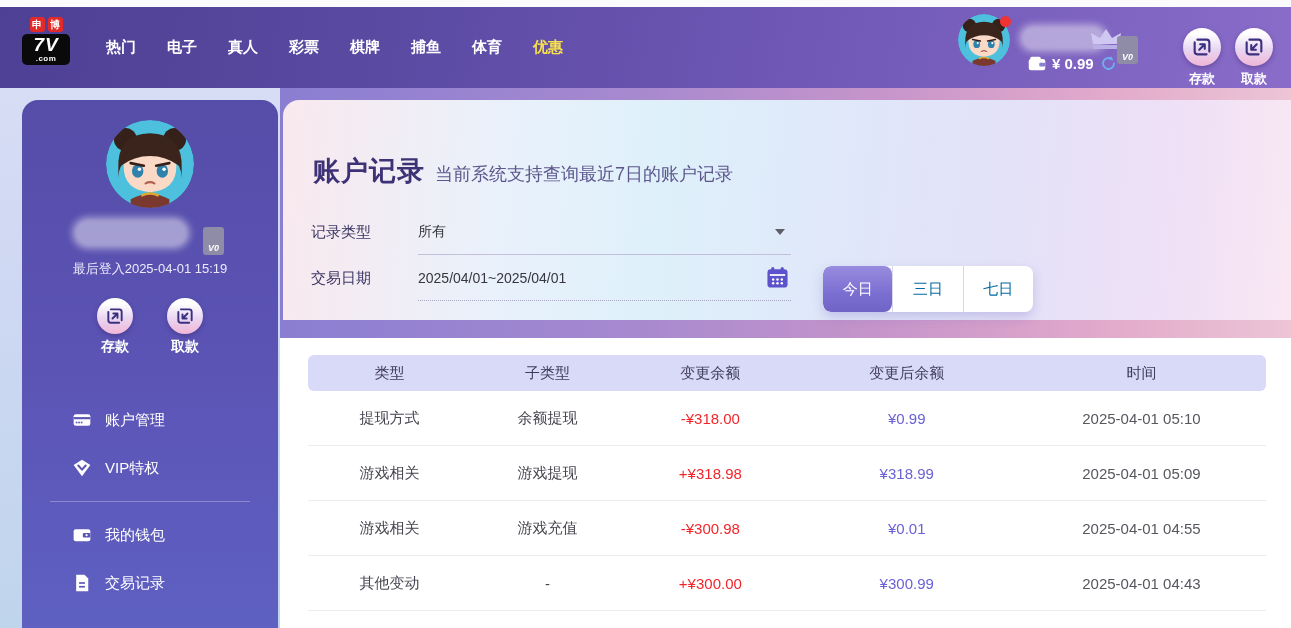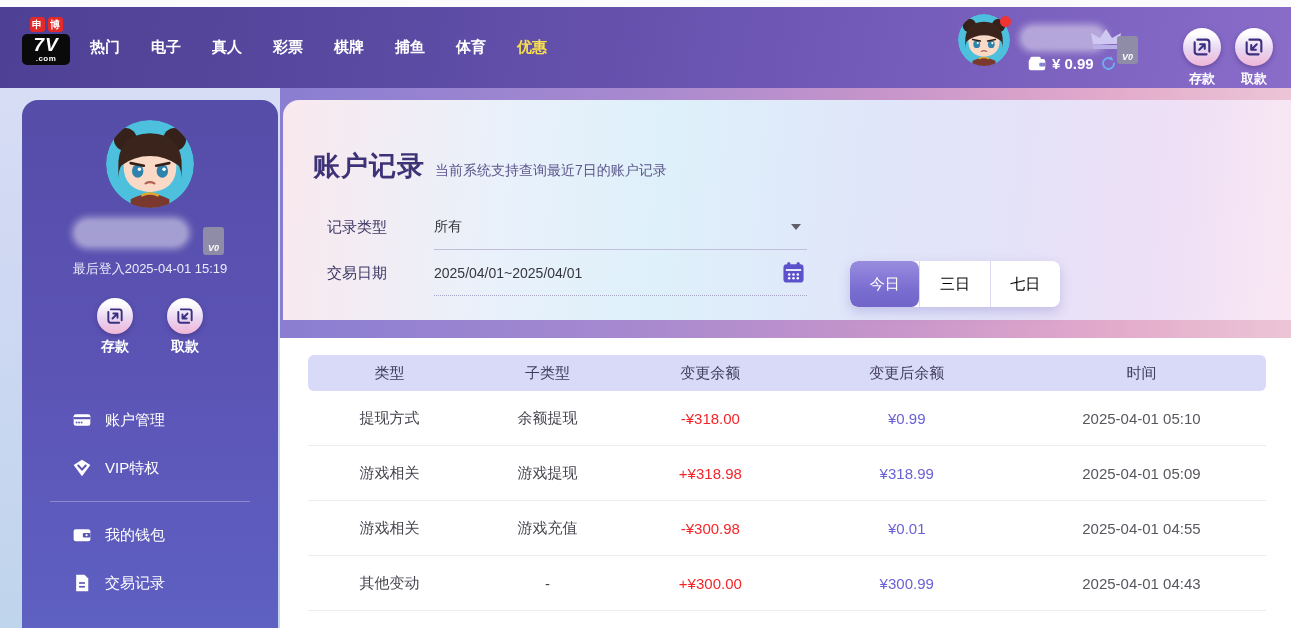--- a/index.html
+++ b/index.html
@@ -19,21 +19,21 @@
   .logo { position:absolute; left:22px; top:10px; width:48px; cursor:pointer; }
   .logo-row { display:flex; gap:3px; justify-content:center; margin-bottom:2px; }
   .logo-row span {
     width:15px; height:15px; background:#e32a2a; border-radius:3px; color:#fff;
     font-size:10px; font-weight:bold; display:flex; align-items:center; justify-content:center;
   }
   .logo-box { background:#0a0a0a; border-radius:5px; padding:1px 3px 2px; text-align:center; }
   .logo-7v { color:#fff; font-size:19px; font-weight:bold; font-style:italic; letter-spacing:1px; line-height:20px; }
   .logo-com { color:#fff; font-size:8px; font-weight:bold; line-height:8px; letter-spacing:.5px; }
 
-  .nav-menu { position:absolute; left:90px; top:0; height:100%; display:flex; align-items:center; gap:31px; }
+  .nav-menu { position:absolute; left:106px; top:0; height:100%; display:flex; align-items:center; gap:31px; }
   .nav-item { color:#fff; font-size:15px; font-weight:bold; cursor:pointer; white-space:nowrap; }
   .nav-item.highlight { color:#f7e14c; }
 
   
   .tb-avatar { position:absolute; left:958px; top:7px; width:52px; height:52px; border-radius:50%; overflow:hidden; cursor:pointer; }
   .tb-avatar svg { display:block; width:100%; height:100%; }
   .notif-dot { position:absolute; left:1000px; top:9px; width:11px; height:11px; border-radius:50%; background:#f23333; }
   .blur-blob {
     background:rgba(225,223,238,.55); border-radius:13px;
     box-shadow:0 0 6px 3px rgba(225,223,238,.55); filter:blur(1.5px);
@@ -85,43 +85,43 @@
     position:absolute; top:0; left:0; right:0; height:250px;
     background:linear-gradient(90deg,#8a7ed2 0%,#a789cf 35%,#c795ca 60%,#e2aacb 82%,#ecc5d6 100%);
   }
   .panel {
     position:absolute; left:3px; top:12px; right:0; height:220px;
     border-radius:16px 0 0 0;
     background:linear-gradient(95deg,#f9e9ee 0%,#e9f1fb 22%,#def0fa 38%,#e0e6f9 58%,#e4e2f8 72%,#efe0f6 88%,#f9e7f3 100%);
   }
   .title-row { display:flex; align-items:baseline; gap:10px; padding:26px 0 0 30px; }
   .page-title { color:#3e3277; font-size:27px; font-weight:bold; letter-spacing:1px; }
-  .page-subtitle { color:#5c568c; font-size:14px;margin-top:36px; }
-
-  .filters { position:relative; margin-top:20px; padding-left:44px; }
+  .page-subtitle { color:#5c568c; font-size:18px;margin-top:36px; }
+
+  .filters { position:relative; margin-top:20px; padding-left:28px; }
   .f-row { display:flex; align-items:center; width:480px; height:46px; position:relative; }
   .f-label { width:107px; color:#3b3664; font-size:15px; flex:none; }
   .f-value-wrap { flex:1; height:100%; display:flex; align-items:center; position:relative; cursor:pointer; }
   .f-row.solid .f-value-wrap { border-bottom:1px solid #c2bedb;text-align:right; }
   .f-row.dotted .f-value-wrap { border-bottom:1px dotted #aaa6c6; }
   .f-value { color:#36363e; font-size:14px; }
   .caret-down {
     position:absolute; right:6px; top:20px; width:0; height:0;
     border-left:5px solid transparent; border-right:5px solid transparent; border-top:6px solid #5f5d68;
   }
   .cal-icon { position:absolute; right:2px; top:11px; width:23px; height:23px; cursor:pointer; }
 
   .segmented {
-    position:absolute; left:567px; top:57px; width:210px; height:46px;
+    position:absolute; left:540px; top:57px; width:210px; height:46px;
     background:#fff; border-radius:8px; display:flex; overflow:hidden;
     box-shadow:0 5px 12px rgba(110,100,190,.28);
   }
   .seg-btn {
     flex:1; display:flex; align-items:center; justify-content:center;
-    color:#000000; font-size:15px; cursor:pointer; border-left:1px solid #dbd8ec;
+    color:#0369a1; font-size:15px; cursor:pointer; border-left:1px solid #dbd8ec;
   }
   .seg-btn:first-child { border-left:none; }
   .seg-btn.active {
     background:linear-gradient(180deg,#988cdf 0%,#7b6ed1 60%,#7064c8 100%);
     color:#fff; border-radius:8px; border-left:none;
   }
 
   
   .table-wrap { position:absolute; left:28px; right:25px; top:267px; bottom:0; }
   .thead {

